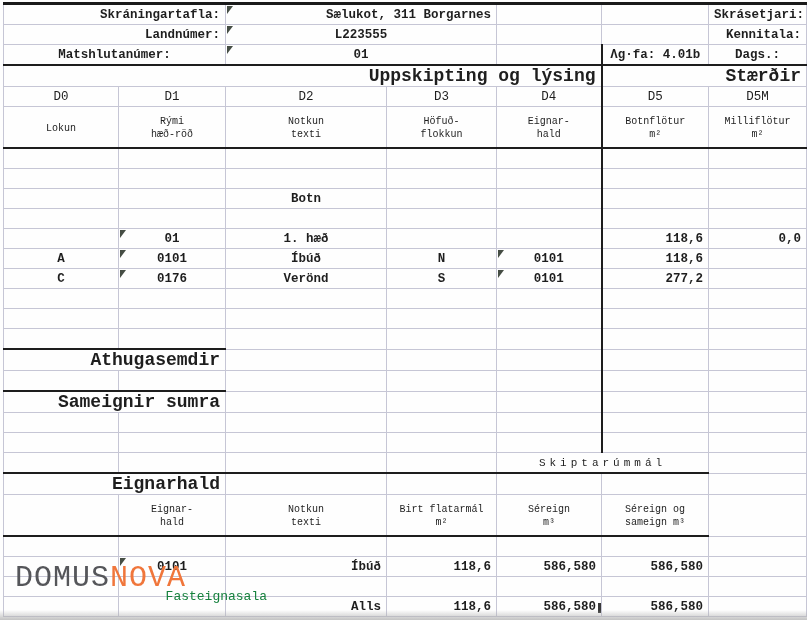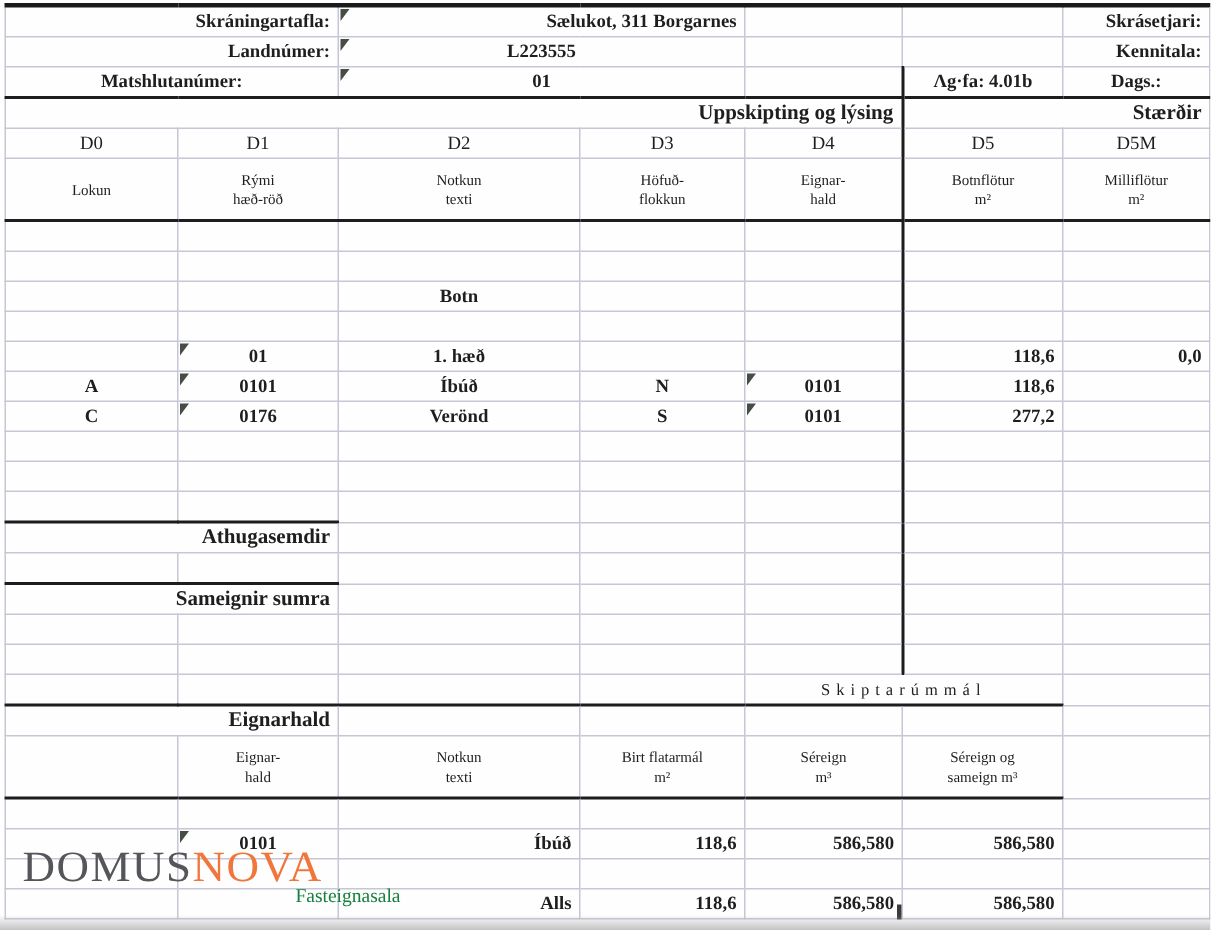--- a/index.html
+++ b/index.html
@@ -1,33 +1,33 @@
 <!DOCTYPE html>
 <html><head>
 <meta charset="utf-8">
 <style>
   html,body{margin:0;padding:0;}
   .page{
     position:relative;width:807px;height:620px;background:#fefefe;
-    font-family:Liberation Serif, serif;overflow:hidden;color:#1e1e1e;
+    font-family:Liberation Mono, monospace;overflow:hidden;color:#1e1e1e;
   }
   table.sheet{
     border-collapse:collapse;table-layout:fixed;
     position:absolute;left:3px;top:2px;width:803px;
     border-top:3px solid #1a1a1a;
   }
   td{
     border:1px solid #c6c6d5;height:19px;padding:0 5px;
     font-size:12.5px;font-weight:bold;white-space:nowrap;
     position:relative;vertical-align:middle;overflow:visible;
   }
   tr.dbl td{height:38px;}
   .tl{text-align:right}.tc{text-align:center}.trr{text-align:right}
   .reg{font-weight:normal;}
-  .hdr{font-size:14px;font-weight:bold;}
+  .hdr{font-size:18px;font-weight:bold;}
   .bb{border-bottom:2.5px solid #1d1d1d;text-align:center;}
   .btp{border-top:2.5px solid #1d1d1d;}
   .vt{border-left:2px solid #1d1d1d;}
   td.subh{font-weight:normal;font-size:10px;line-height:1.3;text-align:center;padding-top:2px;}
   td.subh span{display:block;}
   .skipta{font-weight:normal;font-size:11px;letter-spacing:4px;text-align:center;}
   .pad64{padding-left:64px;}
   .tick::before{
     content:"";position:absolute;top:1px;left:1px;width:0;height:0;
     border-top:8px solid #454d44;border-right:6px solid transparent;

